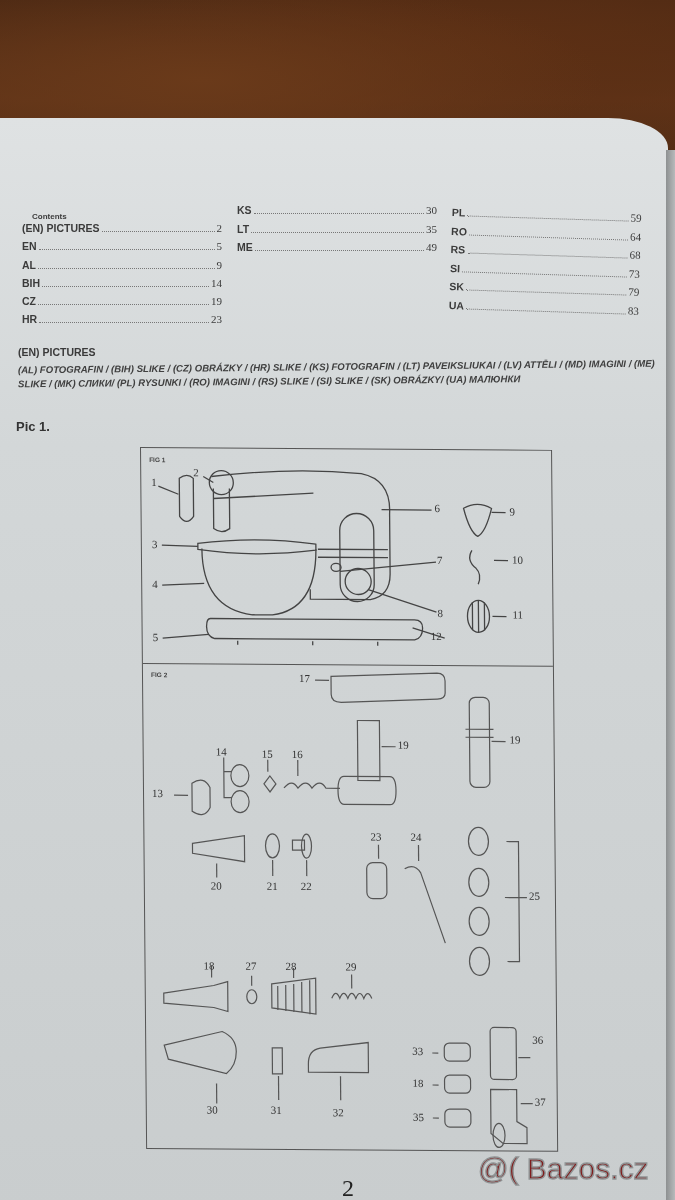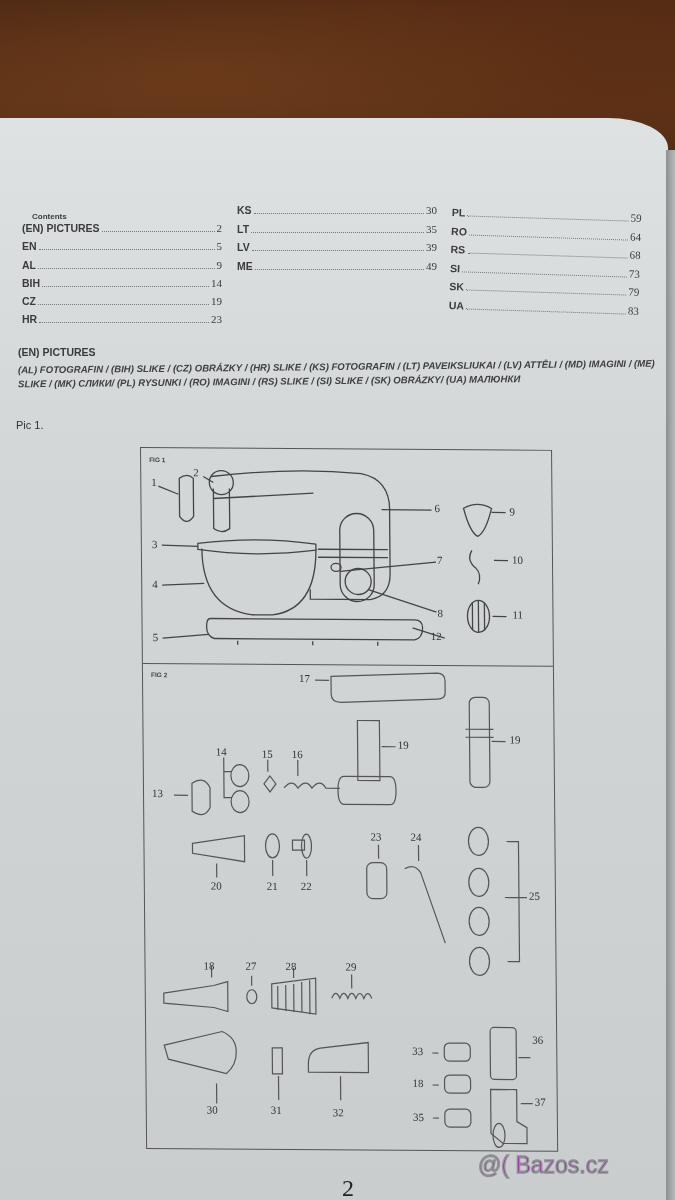--- a/index.html
+++ b/index.html
@@ -40,40 +40,40 @@
   .toc-dots { flex:1; border-bottom:1px dotted #777; margin:0 2px 3px 2px; }
   .toc-page { font-family:"Liberation Serif", serif; font-weight:normal; font-size:11px; }
   .pictures-heading {
     position:absolute; top:346px; left:18px; font-size:10.5px; font-weight:bold; color:#3a3a3a;
   }
   .pictures-langs {
     position:absolute; top:360px; left:18px; width:640px; font-size:9.6px; font-weight:bold;
     font-style:italic; color:#404040; line-height:14px; transform:rotate(-0.6deg);
   }
   .pic-label {
-    position:absolute; top:419px; left:16px; font-size:11px; font-weight:normal; color:#333;
+    position:absolute; top:419px; left:16px; font-size:13px; font-weight:bold; color:#333;
   }
   .figure-frame {
     position:absolute; left:140px; top:447px; width:410px; height:700px;
     border:1.5px solid #555;
     transform:skewX(0.9deg) rotate(0.4deg);
     transform-origin:top left;
   }
   .fig1 { position:absolute; left:0; top:0; width:100%; height:215px; border-bottom:1.5px solid #555; }
   .fig2 { position:absolute; left:0; top:215px; width:100%; height:485px; }
   .fig-tag { position:absolute; left:8px; top:8px; font-size:6.5px; font-weight:bold; color:#444; }
   .callout {
     position:absolute; font-family:"Liberation Serif", serif; font-size:11px; color:#333;
   }
   svg.drawing { position:absolute; left:0; top:0; }
   .page-number {
     position:absolute; left:342px; top:1175px; font-family:"Liberation Serif", serif; font-size:24px; color:#222;
   }
   .watermark {
-    position:absolute; left:478px; top:1152px; font-size:23px; color:#a21caf;
+    position:absolute; left:478px; top:1152px; font-size:30px; color:#7f1d1d;
     -webkit-text-stroke:1.4px #8f9394; letter-spacing:0px; font-weight:normal;
   }
 </style>
 </head>
 <body>
 
 <div class="table-bg"></div>
 
 <div class="page"></div>
 <div class="page-spine"></div>
@@ -116,25 +116,20 @@
   <div class="col col-2">
     <div class="toc-row">
         <span class="toc-label">KS</span>
         <span class="toc-dots"></span>
         <span class="toc-page">30</span>
       </div>
     <div class="toc-row">
         <span class="toc-label">LT</span>
         <span class="toc-dots"></span>
         <span class="toc-page">35</span>
-      </div>
-    <div class="toc-row">
-        <span class="toc-label">LV</span>
-        <span class="toc-dots"></span>
-        <span class="toc-page">39</span>
       </div>
     <div class="toc-row">
         <span class="toc-label">ME</span>
         <span class="toc-dots"></span>
         <span class="toc-page">49</span>
       </div>
   </div>
 
   <div class="col col-3">
     <div class="toc-row">

